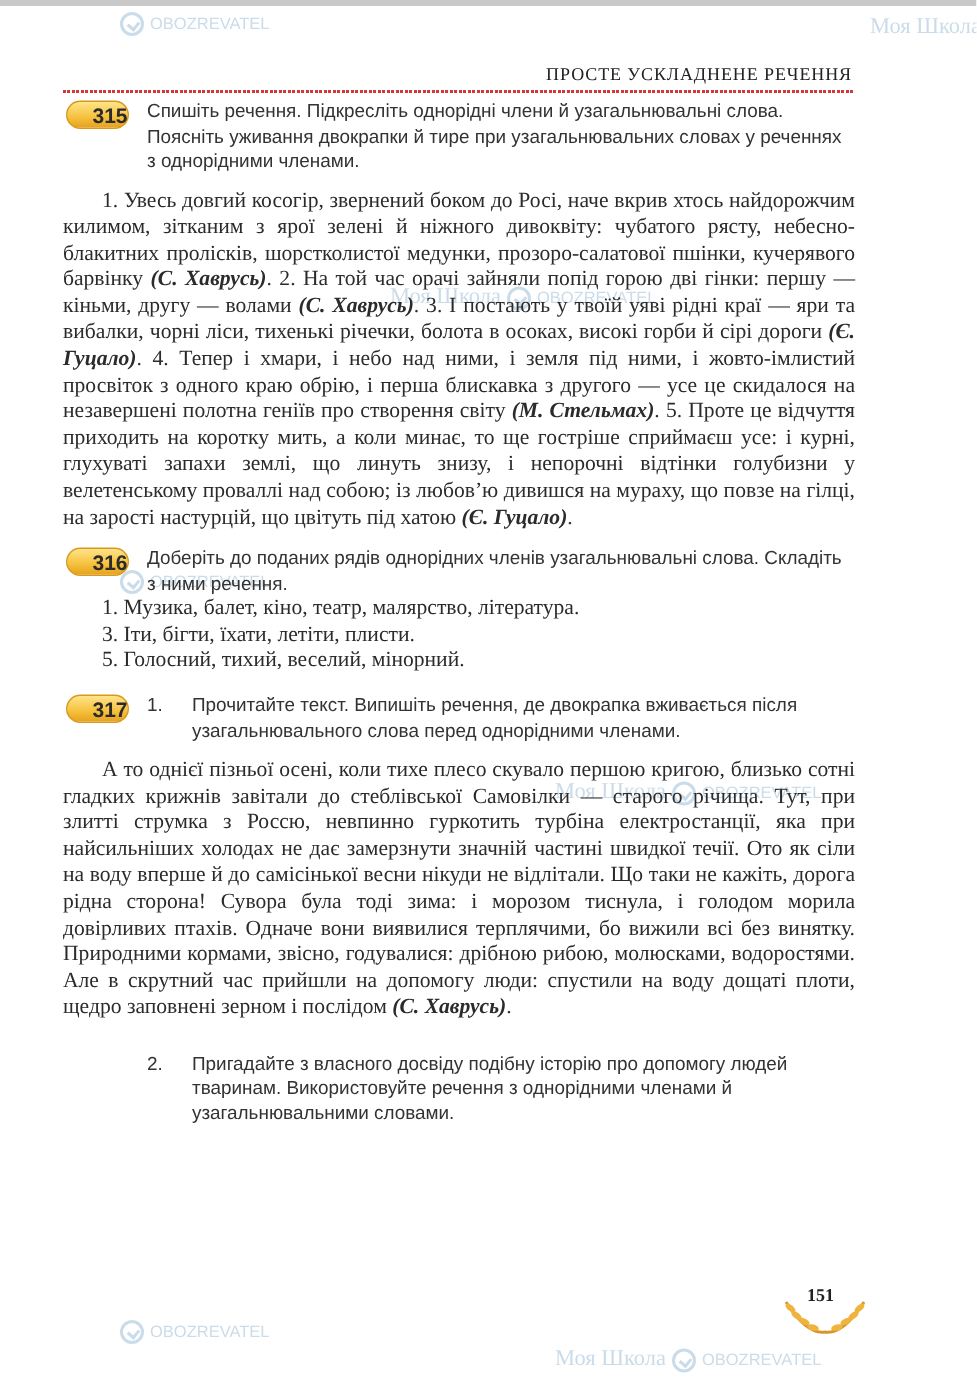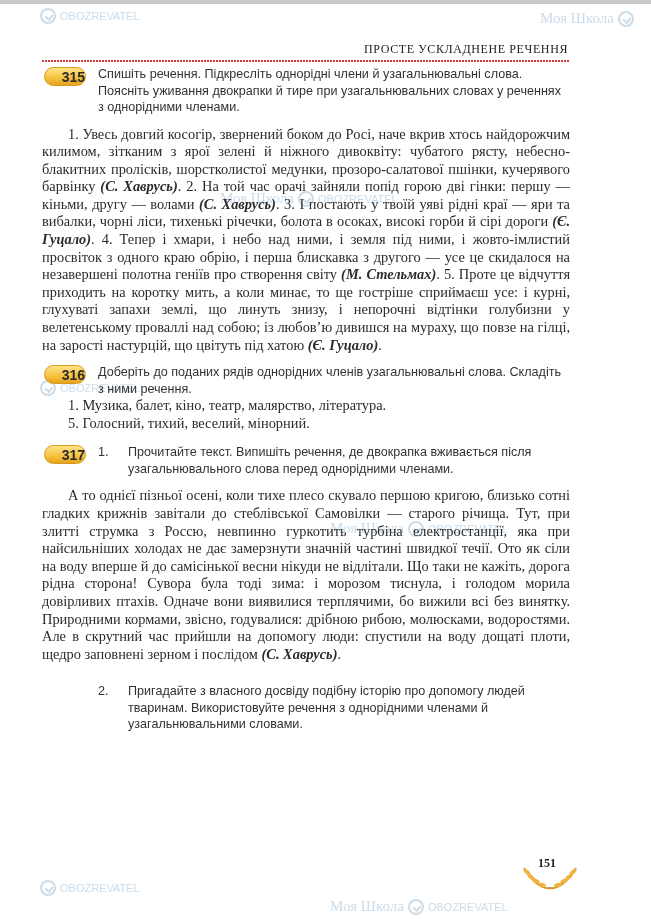--- a/index.html
+++ b/index.html
@@ -1,21 +1,21 @@
 <!DOCTYPE html>
 <html><head>
 <meta charset="utf-8">
 <style>
   html, body { margin: 0; padding: 0; }
   body {
     width: 651px; height: 919px; background: #ffffff; position: relative; overflow: hidden;
     font-family: "Liberation Serif", "DejaVu Serif", serif; color: #2b2b2b;
   }
   .top-shade { position: absolute; left: 0; top: 0; width: 651px; height: 4px; background: #c9c9c9; }
-  .watermarks { position: absolute; inset: 0; pointer-events: none; z-index: 0; }
+  .watermarks { position: absolute; inset: 0; pointer-events: none; z-index: 0; margin-left: 40px; }
   .wm { position: absolute; display: flex; align-items: center; gap: 4px; color: #b9d0e2; font-family: "Liberation Sans", sans-serif; font-size: 11px; opacity: 0.75; white-space: nowrap; }
   .wm .circ { width: 16px; height: 16px; border-radius: 50%; border: 2px solid #b9d0e2; box-sizing: border-box; display: inline-block; position: relative; }
   .wm .circ::after { content: ""; position: absolute; left: 4px; top: 3px; width: 4px; height: 5px; border-right: 2px solid #b9d0e2; border-bottom: 2px solid #b9d0e2; transform: rotate(40deg); }
   .wm .script { font-family: "Liberation Serif", serif; font-size: 15px; }
 
   .header { position: absolute; left: 42px; top: 40px; width: 528px; height: 22px; z-index: 1; }
   .header-title { position: absolute; right: 2px; top: 2px; font-size: 12px; letter-spacing: 0.6px; color: #222; }
   .header-rule { position: absolute; left: 0; right: 0; bottom: 0; height: 2px;
     background: repeating-linear-gradient(90deg, #d23a3a 0 2px, #ffffff 2px 3px); }
 
@@ -87,20 +87,21 @@
   <div class="body-text">
     <p id="t315"><span>1. Увесь довгий косогір, звернений боком до Росі, наче вкрив хтось найдорожчим килимом, зітканим з ярої зелені й ніжного дивоквіту: чубатого рясту, небесно-блакитних пролісків, шорстколистої медунки, прозоро-салатової пшінки, кучерявого барвінку </span><span class="it">(С. Хаврусь)</span><span>. 2. На той час орачі зайняли попід горою дві гінки: першу — кіньми, другу — волами </span><span class="it">(С. Хаврусь)</span><span>. 3. І постають у твоїй уяві рідні краї — яри та вибалки, чорні ліси, тихенькі річечки, болота в осоках, високі горби й сірі дороги </span><span class="it">(Є. Гуцало)</span><span>. 4. Тепер і хмари, і небо над ними, і земля під ними, і жовто-імлистий просвіток з одного краю обрію, і перша блискавка з другого — усе це скидалося на незавершені полотна геніїв про створення світу </span><span class="it">(М. Стельмах)</span><span>. 5. Проте це відчуття приходить на коротку мить, а коли минає, то ще гостріше сприймаєш усе: і курні, глухуваті запахи землі, що линуть знизу, і непорочні відтінки голубизни у велетенському проваллі над собою; із любов’ю дивишся на мураху, що повзе на гілці, на заростi настурцій, що цвітуть під хатою </span><span class="it">(Є. Гуцало)</span><span>.</span></p>
   </div>
 
   <div class="task" style="margin-top:10px">
     <span class="badge">316</span>
     <span>Доберіть до поданих рядів однорідних членів узагальнювальні слова. Складіть з ними речення.</span>
   </div>
   <div class="list" style="">
     <p>1. Музика, балет, кіно, театр, малярство, література.</p>
+    <p>3. Іти, бігти, їхати, летіти, плисти.</p>
     <p>5. Голосний, тихий, веселий, мінорний.</p>
   </div>
 
   <div class="task with-sub" style="margin-top:12px">
     <span class="badge">317</span>
     <span class="subnum">1.</span>
     <span>Прочитайте текст. Випишіть речення, де двокрапка вживається після узагальнювального слова перед однорідними членами.</span>
   </div>
   <div class="body-text">
     <p id="t317"><span>А то однієї пізньої осені, коли тихе плесо скувало першою кригою, близько сотні гладких крижнів завітали до стеблівської Самовілки — старого річища. Тут, при злитті струмка з Россю, невпинно гуркотить турбіна електростанції, яка при найсильніших холодах не дає замерзнути значній частині швидкої течії. Ото як сіли на воду вперше й до самісінької весни нікуди не відлітали. Що таки не кажіть, дорога рідна сторона! Сувора була тоді зима: і морозом тиснула, і голодом морила довірливих птахів. Одначе вони виявилися терплячими, бо вижили всі без винятку. Природними кормами, звісно, годувалися: дрібною рибою, молюсками, водоростями. Але в скрутний час прийшли на допомогу люди: спустили на воду дощаті плоти, щедро заповнені зерном і послідом </span><span class="it">(С. Хаврусь)</span><span>.</span></p>

